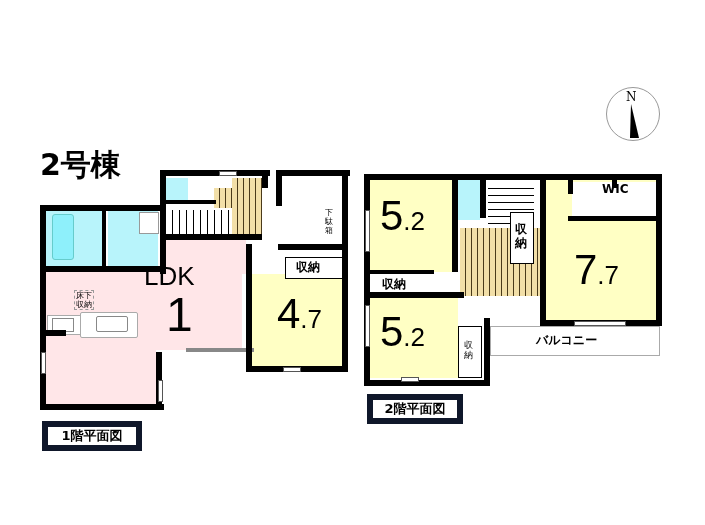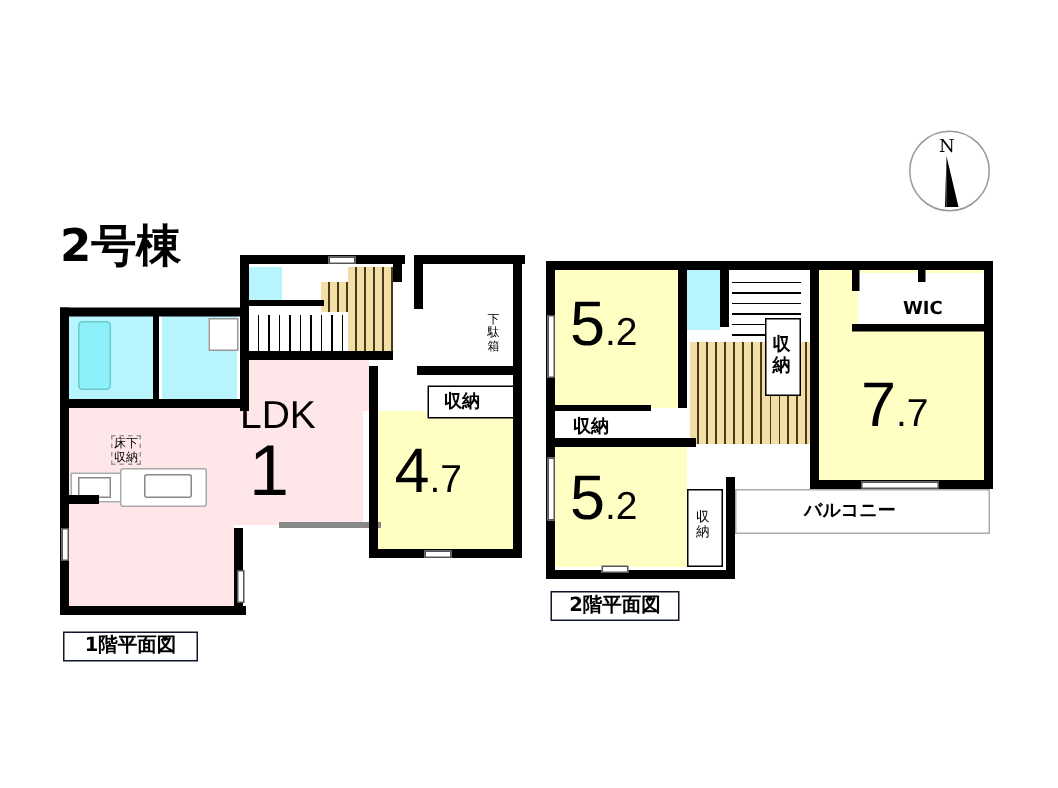--- a/index.html
+++ b/index.html
@@ -8,21 +8,21 @@
   .wall{position:absolute;background:#000;}
   .room{position:absolute;}
   .pink{background:#ffe6e8;}
   .yellow{background:#ffffc4;}
   .blue{background:#b8f4fb;}
   .stair{position:absolute;background:repeating-linear-gradient(90deg,#f2dfa8 0 5px,#4a3a1a 5px 6px);}
   .white{background:#fff;}
   .txt{position:absolute;color:#000;white-space:nowrap;}
   .big{font-family:"Liberation Sans","DejaVu Sans",sans-serif;font-weight:400;}
   .lbl{font-weight:bold;font-size:13px;}
-  .plan-label{position:absolute;border:1px solid #0f172a;background:#fff;font-weight:bold;font-size:13px;text-align:center;line-height:18px;}
+  .plan-label{position:absolute;border:6px solid #0f172a;background:#fff;font-weight:bold;font-size:13px;text-align:center;line-height:18px;}
   .win{position:absolute;background:#fff;border:1px solid #555;}
   .tiny{font-size:8px;line-height:9px;font-weight:normal;}
 </style>
 </head>
 <body>
 
 <div class="txt" style="left:40px;top:148px;font-size:30px;font-weight:bold;line-height:34px;">2号棟</div>
 
 <div class="abs" style="left:606px;top:87px;width:52px;height:52px;border:1px solid #999;border-radius:50%;">
   <div class="txt" style="left:19px;top:2px;font-family:'DejaVu Serif',serif;font-size:12px;">N</div>
@@ -72,26 +72,26 @@
   <div class="wall" style="left:246px;top:244px;width:6px;height:126px;"></div>
   <div class="wall" style="left:278px;top:244px;width:66px;height:6px;"></div>
   <div class="wall" style="left:276px;top:176px;width:6px;height:30px;"></div>
   <div class="wall" style="left:40px;top:330px;width:26px;height:6px;"></div>
 
   <div class="win" style="left:41px;top:352px;width:3px;height:20px;"></div>
   <div class="win" style="left:158px;top:380px;width:3px;height:20px;"></div>
   <div class="win" style="left:283px;top:367px;width:16px;height:3px;"></div>
   <div class="win" style="left:219px;top:171px;width:16px;height:3px;"></div>
 
-  <div class="txt big" style="left:160px;top:262px;font-size:26px;line-height:28px;">LDK</div>
+  <div class="txt big" style="left:144px;top:262px;font-size:26px;line-height:28px;">LDK</div>
   <div class="txt big" style="left:166px;top:290px;font-size:48px;line-height:50px;">1</div>
   <div class="txt tiny" style="left:74px;top:290px;border:1px dashed #999;padding:0 1px;">床下<br>収納</div>
   <div class="txt lbl" style="left:296px;top:259px;font-size:12px;">収納</div>
   <div class="txt tiny" style="left:325px;top:208px;width:10px;white-space:normal;">下駄箱</div>
-  <div class="txt big" style="left:263px;top:292px;font-size:42px;line-height:44px;"><span>4</span><span style="font-size:26px;">.7</span></div>
+  <div class="txt big" style="left:277px;top:292px;font-size:42px;line-height:44px;"><span>4</span><span style="font-size:26px;">.7</span></div>
 
   <div class="plan-label" style="left:42px;top:421px;width:88px;">1階平面図</div>
 </div>
 
 <div class="abs" style="left:0;top:0;">
   <div class="room yellow" style="left:370px;top:180px;width:88px;height:92px;"></div>
   <div class="room white" style="left:370px;top:272px;width:60px;height:20px;"></div>
   <div class="room yellow" style="left:370px;top:298px;width:88px;height:80px;"></div>
   <div class="room white" style="left:458px;top:326px;width:22px;height:50px;border:1px solid #000;"></div>
   <div class="room blue" style="left:458px;top:180px;width:22px;height:40px;"></div>
@@ -121,17 +121,17 @@
   <div class="win" style="left:574px;top:321px;width:50px;height:3px;"></div>
   <div class="win" style="left:365px;top:210px;width:3px;height:40px;"></div>
   <div class="win" style="left:365px;top:305px;width:3px;height:40px;"></div>
 
   <div class="txt big" style="left:380px;top:194px;font-size:42px;line-height:44px;"><span>5</span><span style="font-size:26px;">.2</span></div>
   <div class="txt big" style="left:380px;top:310px;font-size:42px;line-height:44px;"><span>5</span><span style="font-size:26px;">.2</span></div>
   <div class="txt big" style="left:574px;top:248px;font-size:42px;line-height:44px;"><span>7</span><span style="font-size:26px;">.7</span></div>
   <div class="txt lbl" style="left:382px;top:276px;font-size:12px;">収納</div>
   <div class="txt tiny" style="left:464px;top:340px;width:10px;white-space:normal;font-size:9px;line-height:10px;">収納</div>
   <div class="txt lbl" style="left:515px;top:222px;width:12px;white-space:normal;font-size:12px;line-height:14px;">収納</div>
-  <div class="txt lbl" style="left:602px;top:198px;font-size:12px;">WIC</div>
+  <div class="txt lbl" style="left:602px;top:182px;font-size:12px;">WIC</div>
   <div class="txt lbl" style="left:536px;top:332px;font-size:12px;">バルコニー</div>
 
   <div class="plan-label" style="left:367px;top:394px;width:84px;">2階平面図</div>
 </div>
 
 </body></html>

